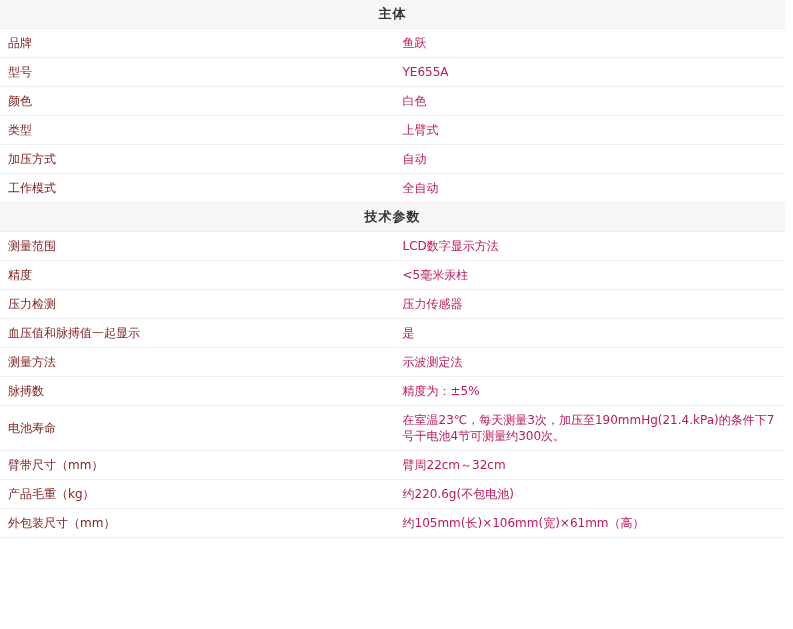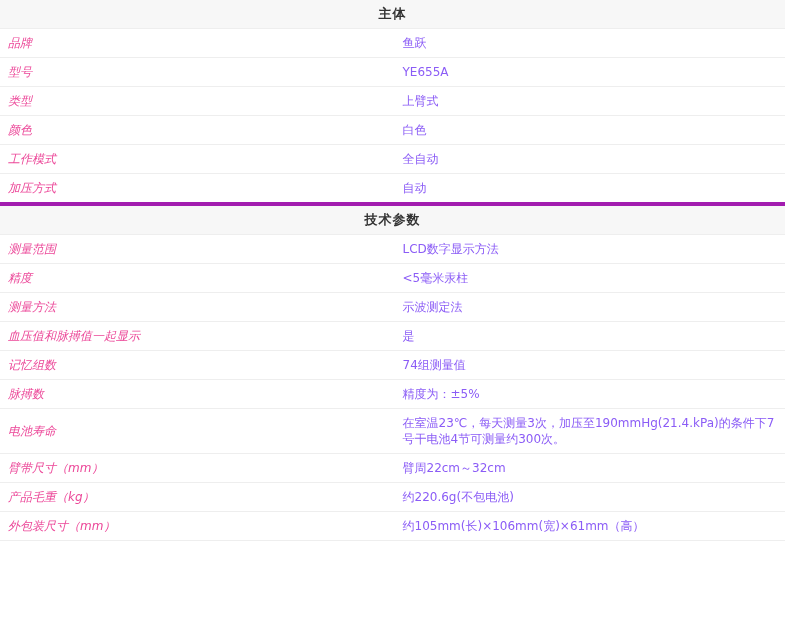--- a/index.html
+++ b/index.html
@@ -22,40 +22,39 @@
   .spec-table tr {
     height: 27px;
     padding-left: 12px;
   }
   .section-row td {
     background: #f7f7f7;
     text-align: center;
     font-weight: bold;
     color: #333333;
     font-size: 13px;
-    border-top: 4px solid #a21caf;
+    border-top: 1px solid #a21caf;
     border-bottom: 1px solid #e6e6e6;
     padding: 6px 0;
     letter-spacing: 1px;
   }
   .spec-table td {
     border-bottom: 1px solid #eeeeee;
     padding: 6px 8px;
     vertical-align: middle;
     line-height: 16px;
   }
   td.label-cell {
     width: 172px;
     padding-left: 8px;
-    color: #ec4899;
-    font-style: italic;
+    color: #7f1d1d;
   }
   td.value-cell {
     padding-left: 10px;
-    color: #8b5cf6;
+    color: #be185d;
   }
   .first-section td {
     border-top: none;
   }
 </style>
 </head>
 <body>
 
 <table class="spec-table">
   <tbody>
@@ -66,59 +65,59 @@
 
     <tr>
       <td class="label-cell">品牌</td>
       <td class="value-cell">鱼跃</td>
     </tr>
     <tr>
       <td class="label-cell">型号</td>
       <td class="value-cell">YE655A</td>
     </tr>
     <tr>
+      <td class="label-cell">颜色</td>
+      <td class="value-cell">白色</td>
+    </tr>
+    <tr>
       <td class="label-cell">类型</td>
       <td class="value-cell">上臂式</td>
     </tr>
     <tr>
-      <td class="label-cell">颜色</td>
-      <td class="value-cell">白色</td>
+      <td class="label-cell">加压方式</td>
+      <td class="value-cell">自动</td>
     </tr>
     <tr>
       <td class="label-cell">工作模式</td>
       <td class="value-cell">全自动</td>
-    </tr>
-    <tr>
-      <td class="label-cell">加压方式</td>
-      <td class="value-cell">自动</td>
     </tr>
 
     <tr class="section-row">
       <td colspan="2">技术参数</td>
     </tr>
 
     <tr>
       <td class="label-cell">测量范围</td>
       <td class="value-cell">LCD数字显示方法</td>
     </tr>
     <tr>
       <td class="label-cell">精度</td>
       <td class="value-cell">&lt;5毫米汞柱</td>
     </tr>
     <tr>
-      <td class="label-cell">测量方法</td>
-      <td class="value-cell">示波测定法</td>
+      <td class="label-cell">压力检测</td>
+      <td class="value-cell">压力传感器</td>
     </tr>
     <tr>
       <td class="label-cell">血压值和脉搏值一起显示</td>
       <td class="value-cell">是</td>
     </tr>
     <tr>
-      <td class="label-cell">记忆组数</td>
-      <td class="value-cell">74组测量值</td>
+      <td class="label-cell">测量方法</td>
+      <td class="value-cell">示波测定法</td>
     </tr>
     <tr>
       <td class="label-cell">脉搏数</td>
       <td class="value-cell">精度为：±5%</td>
     </tr>
     <tr>
       <td class="label-cell">电池寿命</td>
       <td class="value-cell">在室温23℃，每天测量3次，加压至190mmHg(21.4.kPa)的条件下7号干电池4节可测量约300次。</td>
     </tr>
     <tr>

